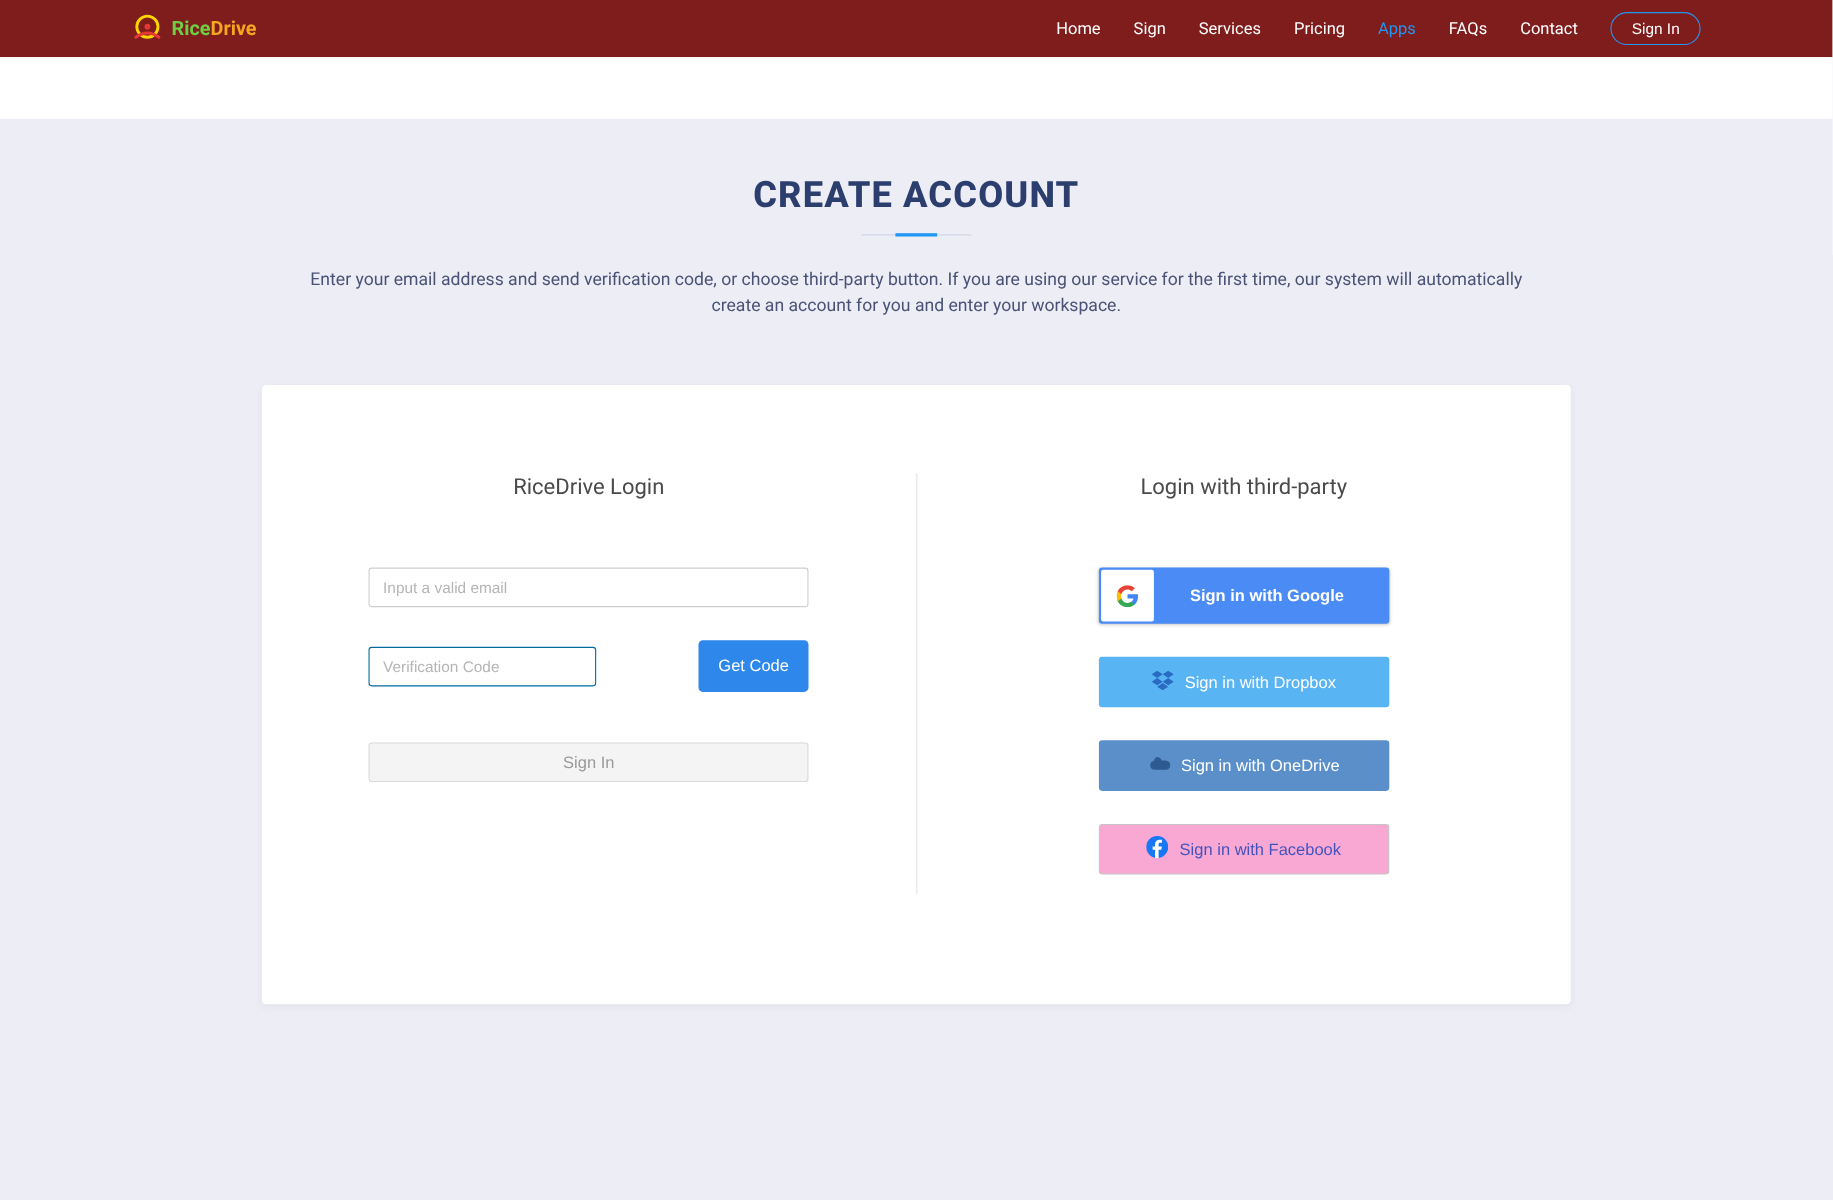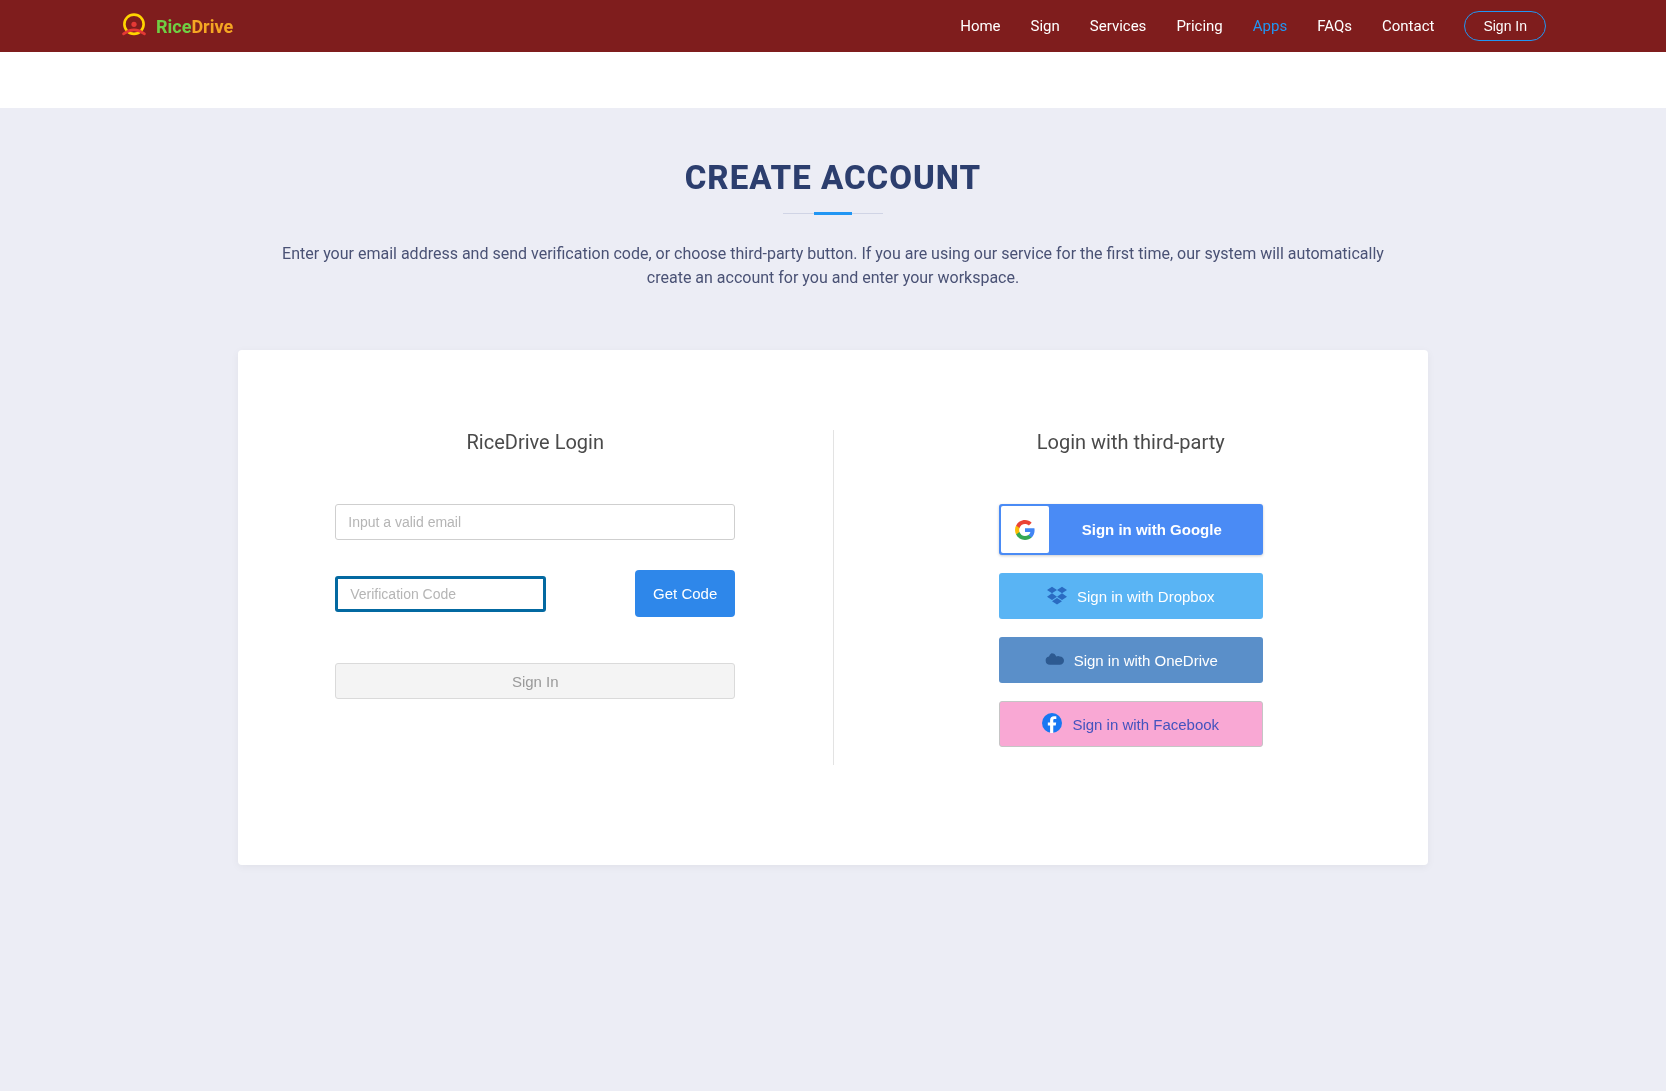--- a/index.html
+++ b/index.html
@@ -116,20 +116,21 @@
       border-radius: 4px;
       box-shadow: 0 2px 8px rgba(0,0,0,0.05);
       display: flex;
       padding: 80px 60px 100px;
     }
     .panel {
       flex: 1;
       display: flex;
       flex-direction: column;
       align-items: center;
+      gap: 12px;
     }
     .panel-left {
       border-right: 1px solid #e3e3e3;
       padding-right: 60px;
     }
     .panel-right {
       padding-left: 60px;
     }
     .panel-title {
       font-size: 20px;
@@ -157,21 +158,21 @@
     }
     .code-row {
       display: flex;
       gap: 12px;
       margin-bottom: 46px;
       align-items: center;
     }
     .input-code {
       flex: 0 0 200px;
       height: 36px;
-      border: 3px solid #0369a1;
+      border: 1px solid #0369a1;
       border-radius: 3px;
       padding: 0 12px;
       font-size: 14px;
       outline: none;
     }
     .input-code::placeholder {
       color: #b5b5b5;
     }
     .get-code-btn {
       margin-left: auto;

